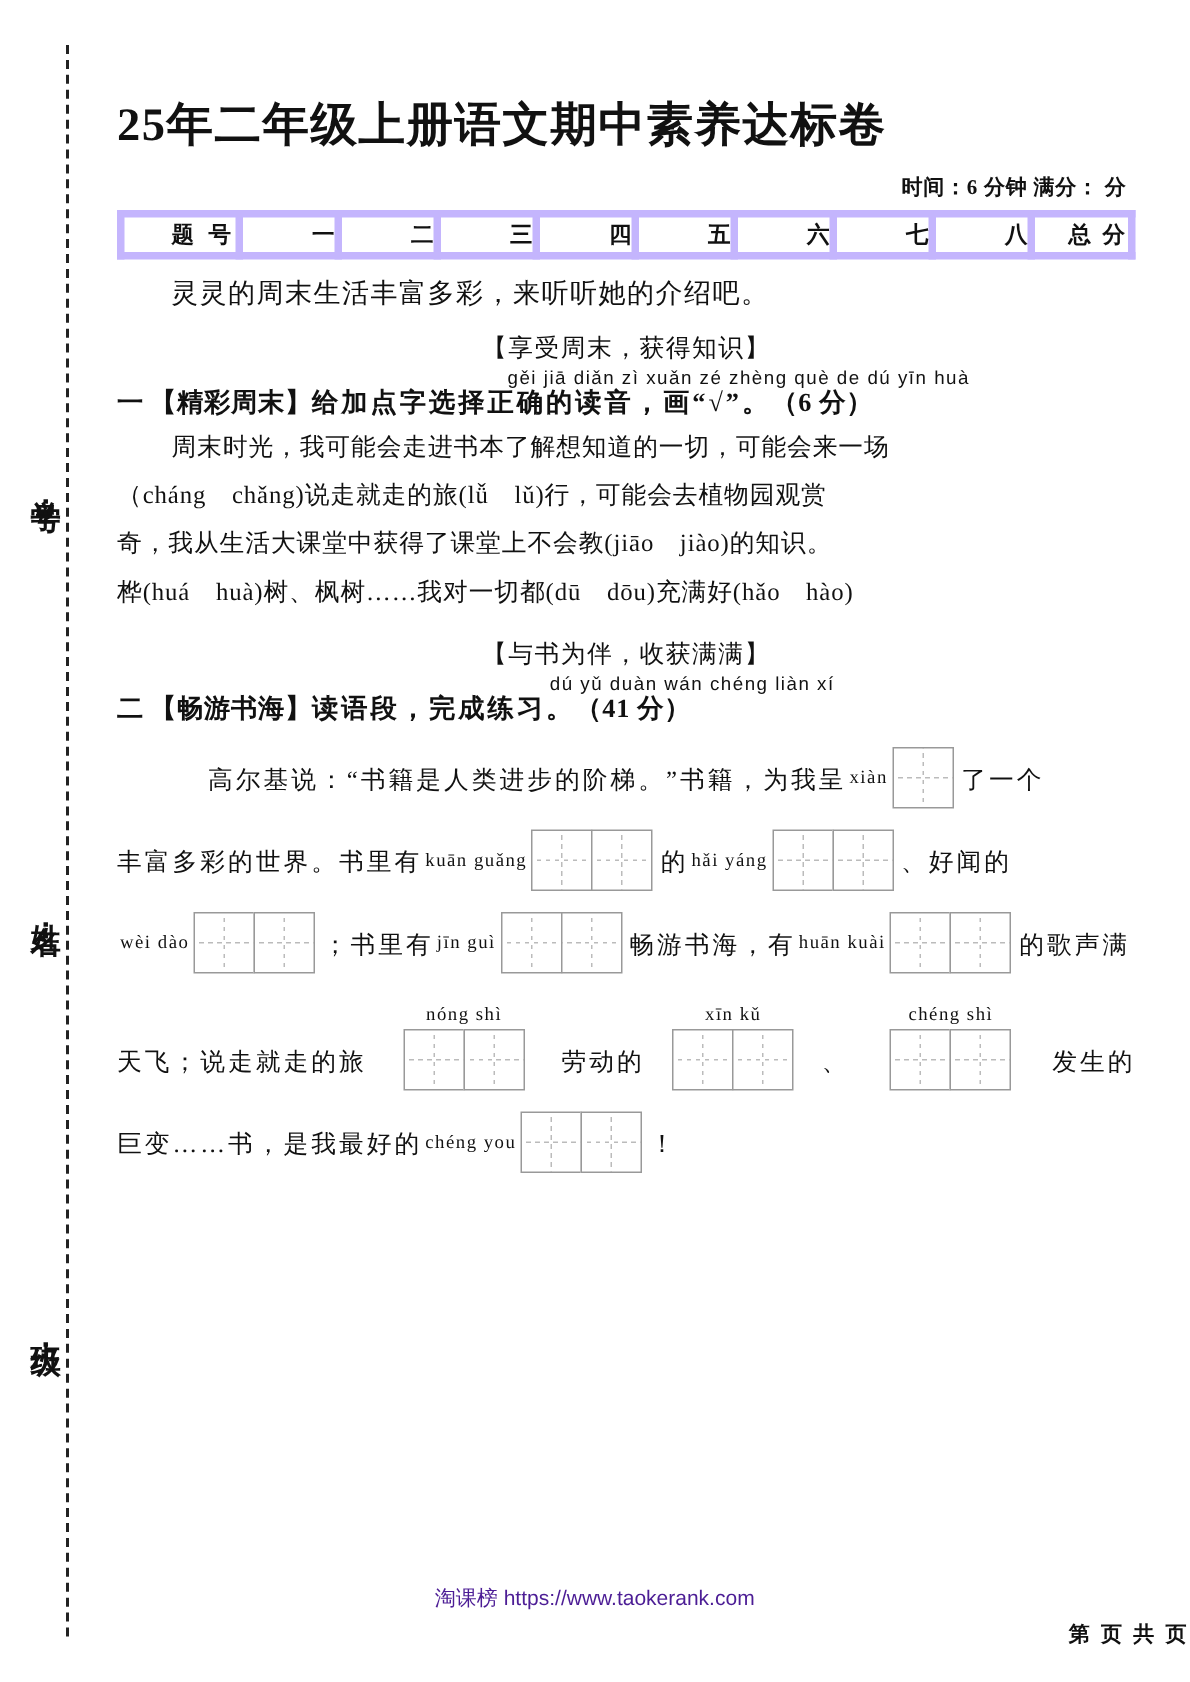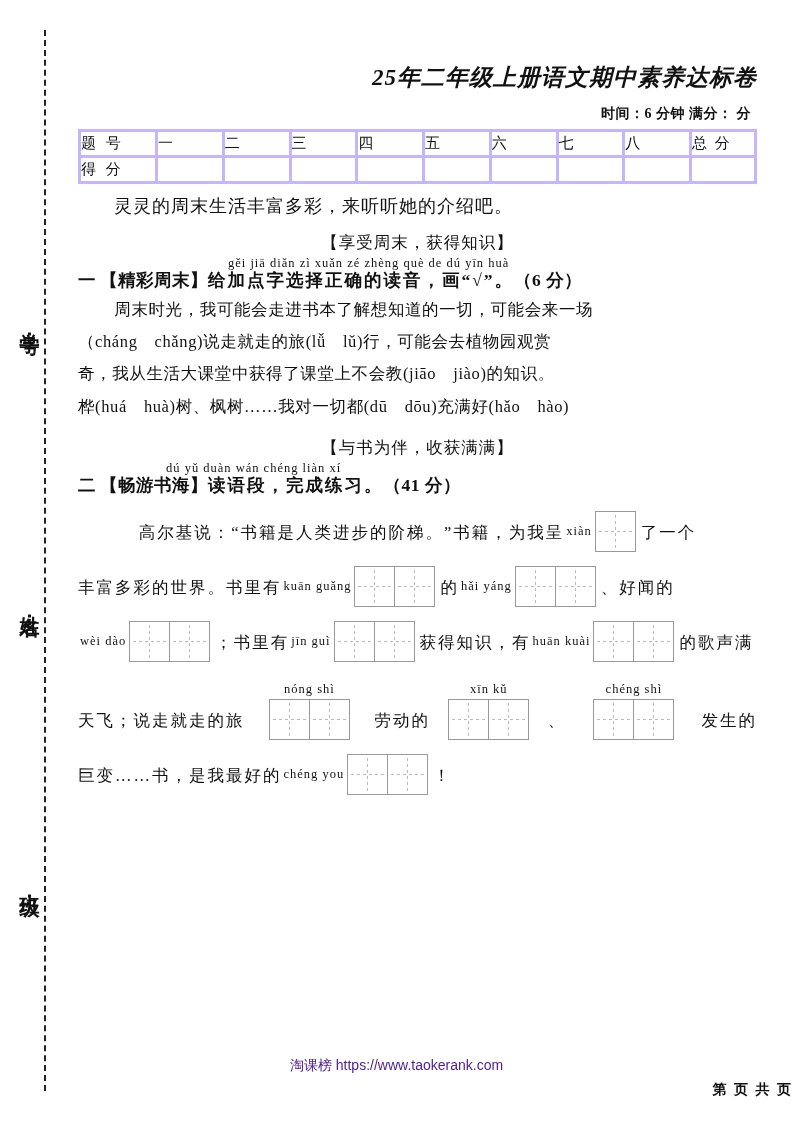--- a/index.html
+++ b/index.html
@@ -54,48 +54,47 @@
   .side-label.s3 { top: 880px; }
 
   .content {
     position: absolute;
     left: 78px;
     right: 36px;
     top: 44px;
   }
 
   .title {
-    text-align: right;
-    font-size: 23px;
+    text-align: left;
+    font-size: 31px;
     font-weight: bold;
     letter-spacing: 1px;
     margin: 18px 0 10px 0;
     font-family: "Liberation Serif", "DejaVu Serif", serif;
-    font-style: italic;
   }
 
   .meta-line {
     text-align: right;
     font-size: 14px;
     font-weight: bold;
     margin: 12px 6px 6px 0;
     letter-spacing: 0.5px;
   }
 
   table.score-table {
     border-collapse: collapse;
     width: 100%;
     margin-bottom: 10px;
   }
   table.score-table td {
-    border: 3px solid #c4b5fd;
+    border: 5px solid #c4b5fd;
     height: 23px;
-    text-align: left;
+    text-align: right;
     font-size: 15px;
-    font-weight: normal;
+    font-weight: bold;
     padding: 0;
   }
   table.score-table td.head-col {
     width: 74px;
     letter-spacing: 3px;
   }
   table.score-table td.total-col {
     width: 62px;
     letter-spacing: 2px;
   }
@@ -114,21 +113,22 @@
     letter-spacing: 1px;
   }
 
   .q-block { margin-top: 2px; }
 
   .pinyin-row {
     font-size: 12.5px;
     letter-spacing: 1px;
     margin-left: 150px;
     margin-bottom: -3px;
-    font-family: Liberation Serif, serif;
+    font-family: Liberation Sans, sans-serif;
+    text-align: center;
   }
   .pinyin-row.p2 { margin-left: 88px; }
 
   .q-head {
     font-size: 17.5px;
     font-weight: bold;
     letter-spacing: 0.5px;
     display: flex;
     align-items: baseline;
   }
@@ -245,32 +245,20 @@
         <td class="head-col">题  号</td>
         <td>一</td>
         <td>二</td>
         <td>三</td>
         <td>四</td>
         <td>五</td>
         <td>六</td>
         <td>七</td>
         <td>八</td>
         <td class="total-col">总 分</td>
-      </tr>
-      <tr>
-        <td class="head-col">得  分</td>
-        <td></td>
-        <td></td>
-        <td></td>
-        <td></td>
-        <td></td>
-        <td></td>
-        <td></td>
-        <td></td>
-        <td class="total-col"></td>
       </tr>
     </tbody>
       </table>
 
     <div class="intro-line">灵灵的周末生活丰富多彩，来听听她的介绍吧。</div>
 
     <div class="section-banner">【享受周末，获得知识】</div>
 
     <div class="q-block">
       <div class="pinyin-row">gěi jiā diǎn zì xuǎn zé zhèng què de dú yīn  huà</div>
@@ -309,21 +297,21 @@
             <span class="txt">丰富多彩的世界。书里有</span>
             <span class="cellgroup"><span class="pin-above">kuān guǎng</span><span class="gridpair"><span class="gridbox"></span><span class="gridbox"></span></span></span>
             <span class="txt">的</span>
             <span class="cellgroup"><span class="pin-above">hǎi  yáng</span><span class="gridpair"><span class="gridbox"></span><span class="gridbox"></span></span></span>
             <span class="txt">、好闻的</span>
           </div>
           <div class="read-line">
             <span class="cellgroup"><span class="pin-above">wèi  dào</span><span class="gridpair"><span class="gridbox"></span><span class="gridbox"></span></span></span>
             <span class="txt">；书里有</span>
             <span class="cellgroup"><span class="pin-above">jīn  guì</span><span class="gridpair"><span class="gridbox"></span><span class="gridbox"></span></span></span>
-            <span class="txt">获得知识，有</span>
+            <span class="txt">畅游书海，有</span>
             <span class="cellgroup"><span class="pin-above">huān  kuài</span><span class="gridpair"><span class="gridbox"></span><span class="gridbox"></span></span></span>
             <span class="txt">的歌声满</span>
           </div>
           <div class="read-line">
             <span class="txt">天飞；说走就走的旅</span>
             <span class="cellgroup"><span class="pin-above">nóng  shì</span><span class="gridpair"><span class="gridbox"></span><span class="gridbox"></span></span></span>
             <span class="txt">劳动的</span>
             <span class="cellgroup"><span class="pin-above">xīn  kǔ</span><span class="gridpair"><span class="gridbox"></span><span class="gridbox"></span></span></span>
             <span class="txt">、</span>
             <span class="cellgroup"><span class="pin-above">chéng  shì</span><span class="gridpair"><span class="gridbox"></span><span class="gridbox"></span></span></span>

